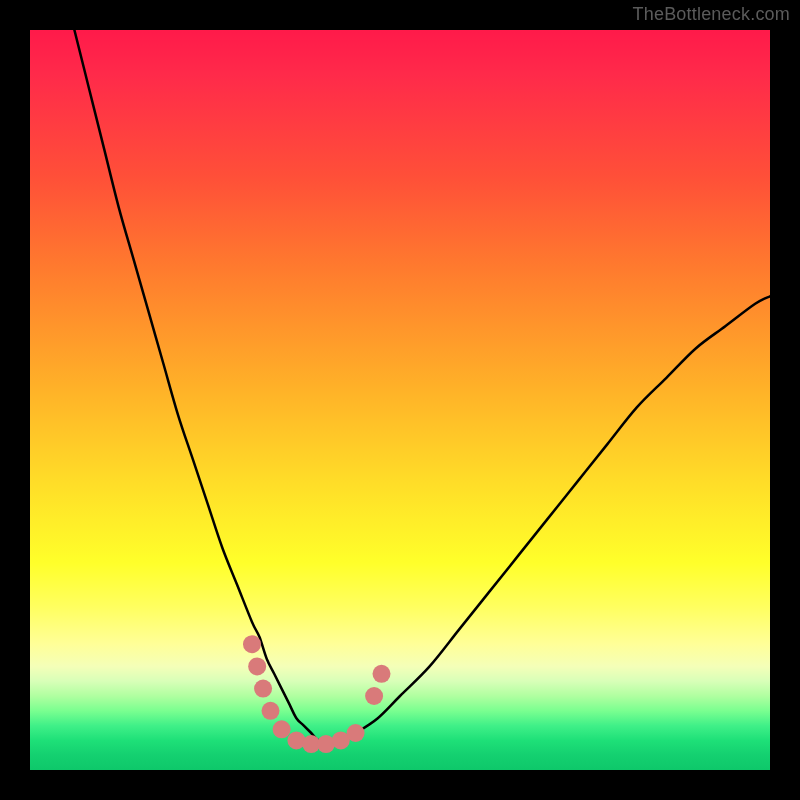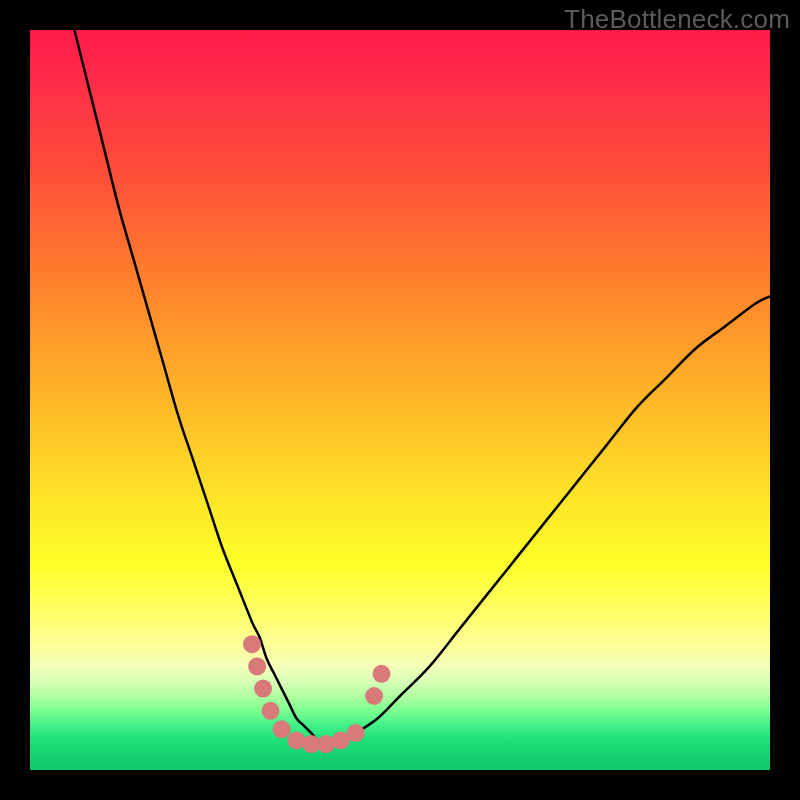--- a/index.html
+++ b/index.html
@@ -52,21 +52,21 @@
       #1ee078 96%,
       #14d070 98%,
       #0ec86a 100%
     );
   }
   .watermark {
     position: absolute;
     top: 4px;
     right: 10px;
     color: #5b5b5b;
-    font-size: 26px;
+    font-size: 18px;
     font-weight: 500;
     letter-spacing: 0.2px;
     user-select: none;
     text-align: center;
   }
   svg.curve {
     position: absolute;
     top: 0;
     left: 0;
     width: 100%;

